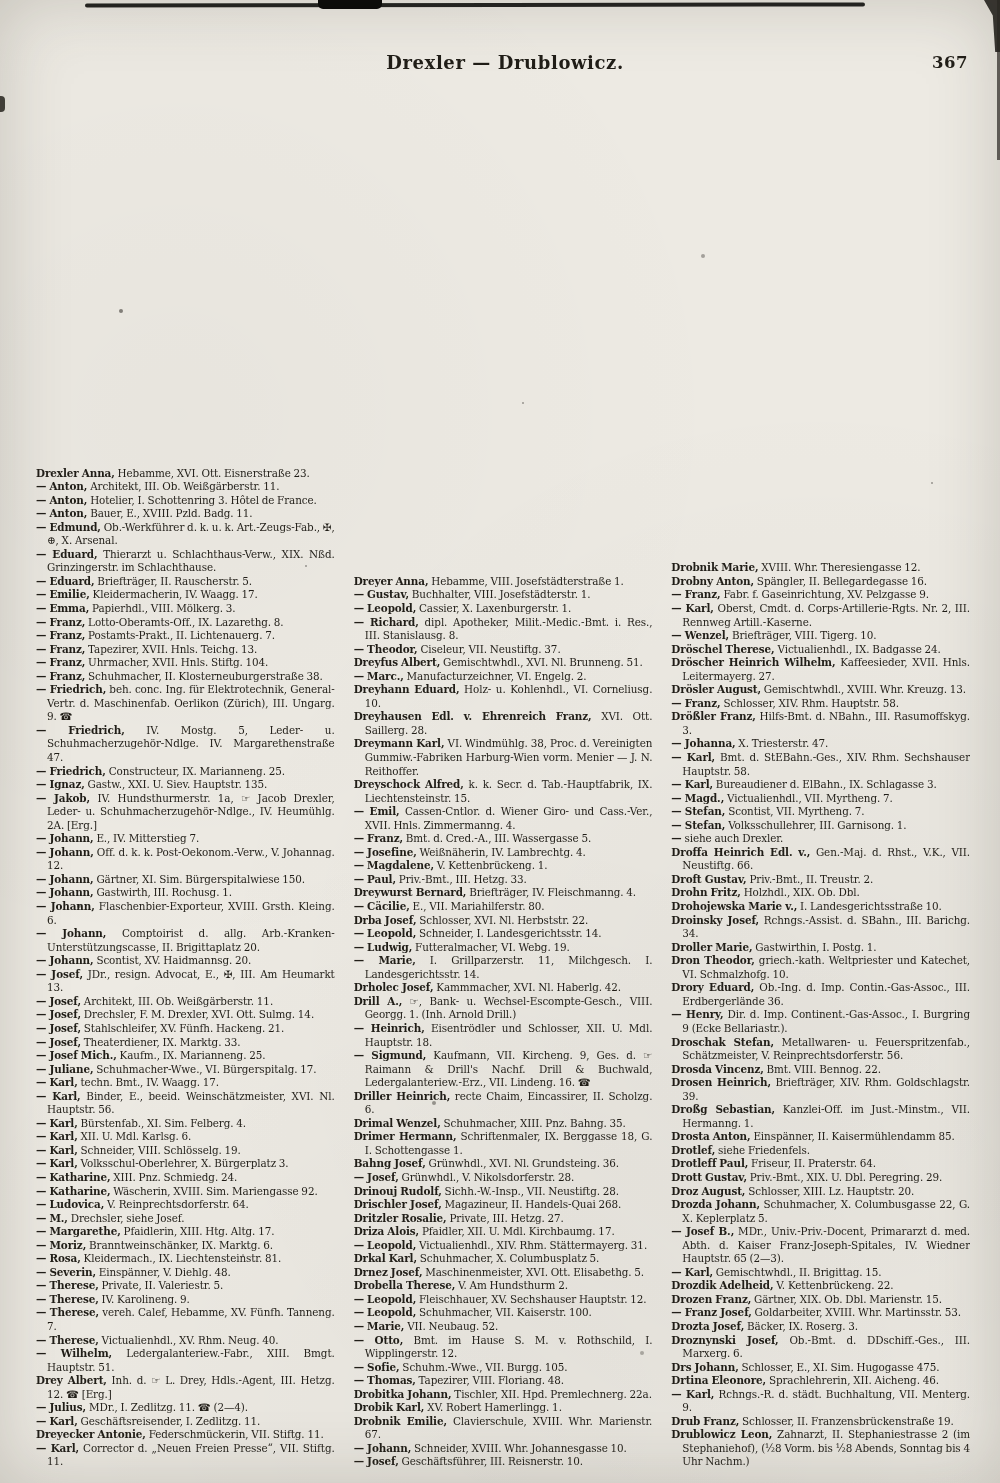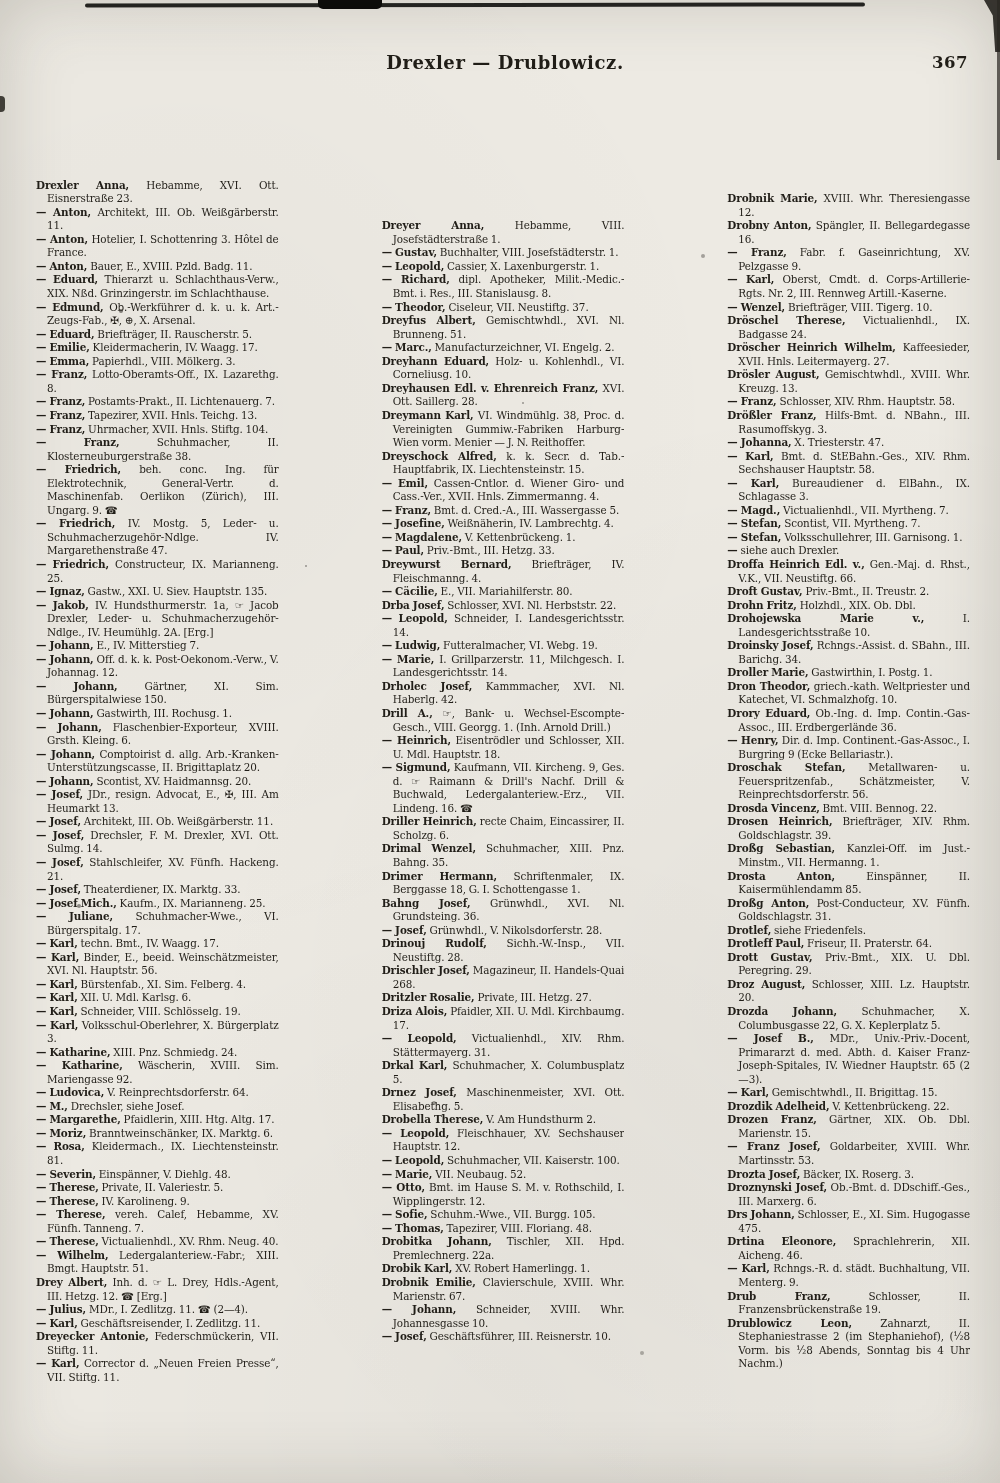--- a/index.html
+++ b/index.html
@@ -74,21 +74,21 @@
     font-weight: bold; font-size: 18px; letter-spacing: .6px;
     white-space: nowrap;
   }
   .page-number {
     position: absolute; right: 4px; top: 1px;
     font-weight: bold; font-size: 16.5px; letter-spacing: .5px;
   }
   
   .columns {
     position: absolute; top: 94px; left: 36px; right: 30px; bottom: 14px;
-    display: flex; align-items: center; gap: 42px;
+    display: flex; align-items: flex-end;
   }
   .col {
     flex: 1 1 0; min-width: 0; overflow: hidden;
   }
   .vrule {
     width: 1px; background: #55514a; margin: 0 9px; flex: 0 0 1px;
   }
   .entry {
     margin: 0;
     font-size: 10.4px;
@@ -117,22 +117,22 @@
     <div class="header-title">Drexler — Drublowicz.</div>
     <div class="page-number">367</div>
   </div>
 
   <div class="columns">
     <div class="col" id="col-0">
         <p class="entry"><span class="ename">Drexler Anna,</span> Hebamme, XVI. Ott. Eisnerstraße 23.</p>
         <p class="entry"><span class="ename">— Anton,</span> Architekt, III. Ob. Weißgärberstr. 11.</p>
         <p class="entry"><span class="ename">— Anton,</span> Hotelier, I. Schottenring 3. Hôtel de France.</p>
         <p class="entry"><span class="ename">— Anton,</span> Bauer, E., XVIII. Pzld. Badg. 11.</p>
+        <p class="entry"><span class="ename">— Edmund,</span> Ob.-Werkführer d. k. u. k. Art.-Zeugs-Fab., ✠, ⊕, X. Arsenal.</p>
         <p class="entry"><span class="ename">— Eduard,</span> Thierarzt u. Schlachthaus-Verw., XIX. Nßd. Grinzingerstr. im Schlachthause.</p>
-        <p class="entry"><span class="ename">— Edmund,</span> Ob.-Werkführer d. k. u. k. Art.-Zeugs-Fab., ✠, ⊕, X. Arsenal.</p>
         <p class="entry"><span class="ename">— Eduard,</span> Briefträger, II. Rauscherstr. 5.</p>
         <p class="entry"><span class="ename">— Emilie,</span> Kleidermacherin, IV. Waagg. 17.</p>
         <p class="entry"><span class="ename">— Emma,</span> Papierhdl., VIII. Mölkerg. 3.</p>
         <p class="entry"><span class="ename">— Franz,</span> Lotto-Oberamts-Off., IX. Lazarethg. 8.</p>
         <p class="entry"><span class="ename">— Franz,</span> Postamts-Prakt., II. Lichtenauerg. 7.</p>
         <p class="entry"><span class="ename">— Franz,</span> Tapezirer, XVII. Hnls. Teichg. 13.</p>
         <p class="entry"><span class="ename">— Franz,</span> Uhrmacher, XVII. Hnls. Stiftg. 104.</p>
         <p class="entry"><span class="ename">— Franz,</span> Schuhmacher, II. Klosterneuburgerstraße 38.</p>
         <p class="entry"><span class="ename">— Friedrich,</span> beh. conc. Ing. für Elektrotechnik, General-Vertr. d. Maschinenfab. Oerlikon (Zürich), III. Ungarg. 9. ☎</p>
         <p class="entry"><span class="ename">— Friedrich,</span> IV. Mostg. 5, Leder- u. Schuhmacherzugehör-Ndlge. IV. Margarethenstraße 47.</p>
@@ -257,21 +257,20 @@
         <p class="entry"><span class="ename">Droinsky Josef,</span> Rchngs.-Assist. d. SBahn., III. Barichg. 34.</p>
         <p class="entry"><span class="ename">Droller Marie,</span> Gastwirthin, I. Postg. 1.</p>
         <p class="entry"><span class="ename">Dron Theodor,</span> griech.-kath. Weltpriester und Katechet, VI. Schmalzhofg. 10.</p>
         <p class="entry"><span class="ename">Drory Eduard,</span> Ob.-Ing. d. Imp. Contin.-Gas-Assoc., III. Erdbergerlände 36.</p>
         <p class="entry"><span class="ename">— Henry,</span> Dir. d. Imp. Continent.-Gas-Assoc., I. Burgring 9 (Ecke Bellariastr.).</p>
         <p class="entry"><span class="ename">Droschak Stefan,</span> Metallwaren- u. Feuerspritzenfab., Schätzmeister, V. Reinprechtsdorferstr. 56.</p>
         <p class="entry"><span class="ename">Drosda Vincenz,</span> Bmt. VIII. Bennog. 22.</p>
         <p class="entry"><span class="ename">Drosen Heinrich,</span> Briefträger, XIV. Rhm. Goldschlagstr. 39.</p>
         <p class="entry"><span class="ename">Droßg Sebastian,</span> Kanzlei-Off. im Just.-Minstm., VII. Hermanng. 1.</p>
         <p class="entry"><span class="ename">Drosta Anton,</span> Einspänner, II. Kaisermühlendamm 85.</p>
-        <p class="entry"><span class="ename">Droßg Anton,</span> Post-Conducteur, XV. Fünfh. Goldschlagstr. 31.</p>
         <p class="entry"><span class="ename">Drotlef,</span> siehe Friedenfels.</p>
         <p class="entry"><span class="ename">Drotleff Paul,</span> Friseur, II. Praterstr. 64.</p>
         <p class="entry"><span class="ename">Drott Gustav,</span> Priv.-Bmt., XIX. U. Dbl. Peregring. 29.</p>
         <p class="entry"><span class="ename">Droz August,</span> Schlosser, XIII. Lz. Hauptstr. 20.</p>
         <p class="entry"><span class="ename">Drozda Johann,</span> Schuhmacher, X. Columbusgasse 22, G. X. Keplerplatz 5.</p>
         <p class="entry"><span class="ename">— Josef B.,</span> MDr., Univ.-Priv.-Docent, Primararzt d. med. Abth. d. Kaiser Franz-Joseph-Spitales, IV. Wiedner Hauptstr. 65 (2—3).</p>
         <p class="entry"><span class="ename">— Karl,</span> Gemischtwhdl., II. Brigittag. 15.</p>
         <p class="entry"><span class="ename">Drozdik Adelheid,</span> V. Kettenbrückeng. 22.</p>
         <p class="entry"><span class="ename">Drozen Franz,</span> Gärtner, XIX. Ob. Dbl. Marienstr. 15.</p>
         <p class="entry"><span class="ename">— Franz Josef,</span> Goldarbeiter, XVIII. Whr. Martinsstr. 53.</p>

